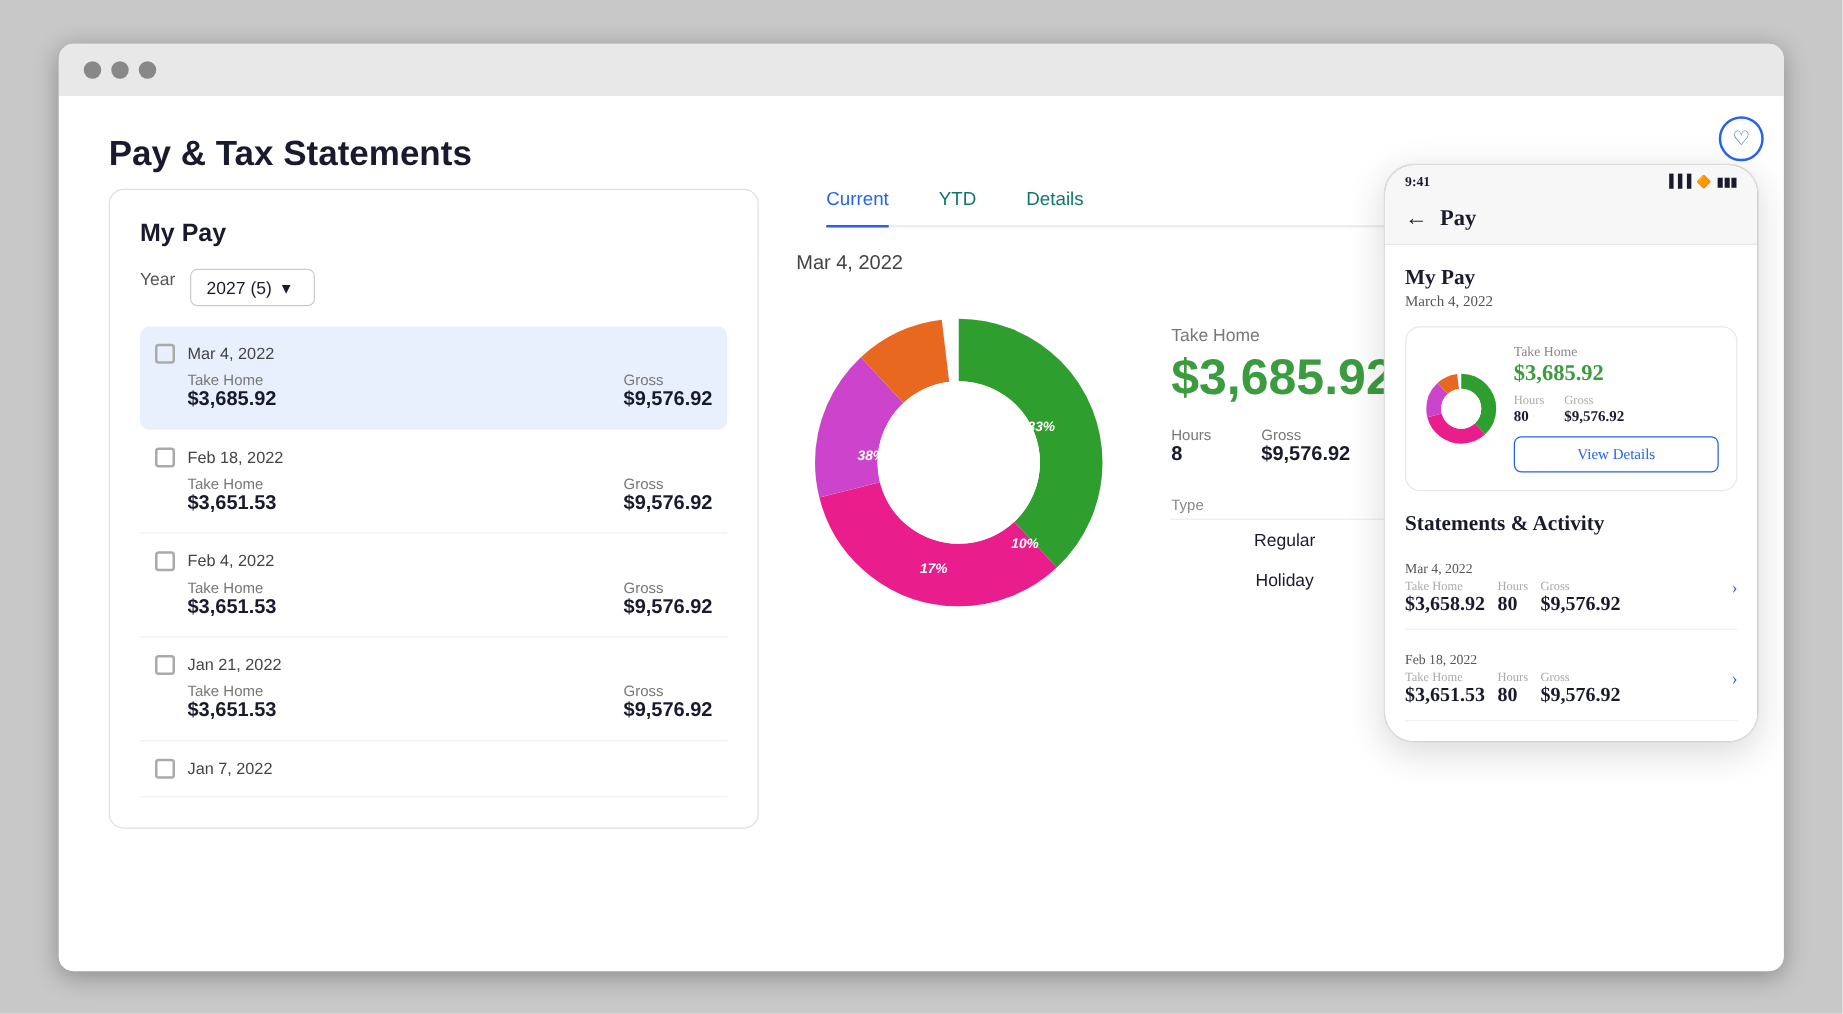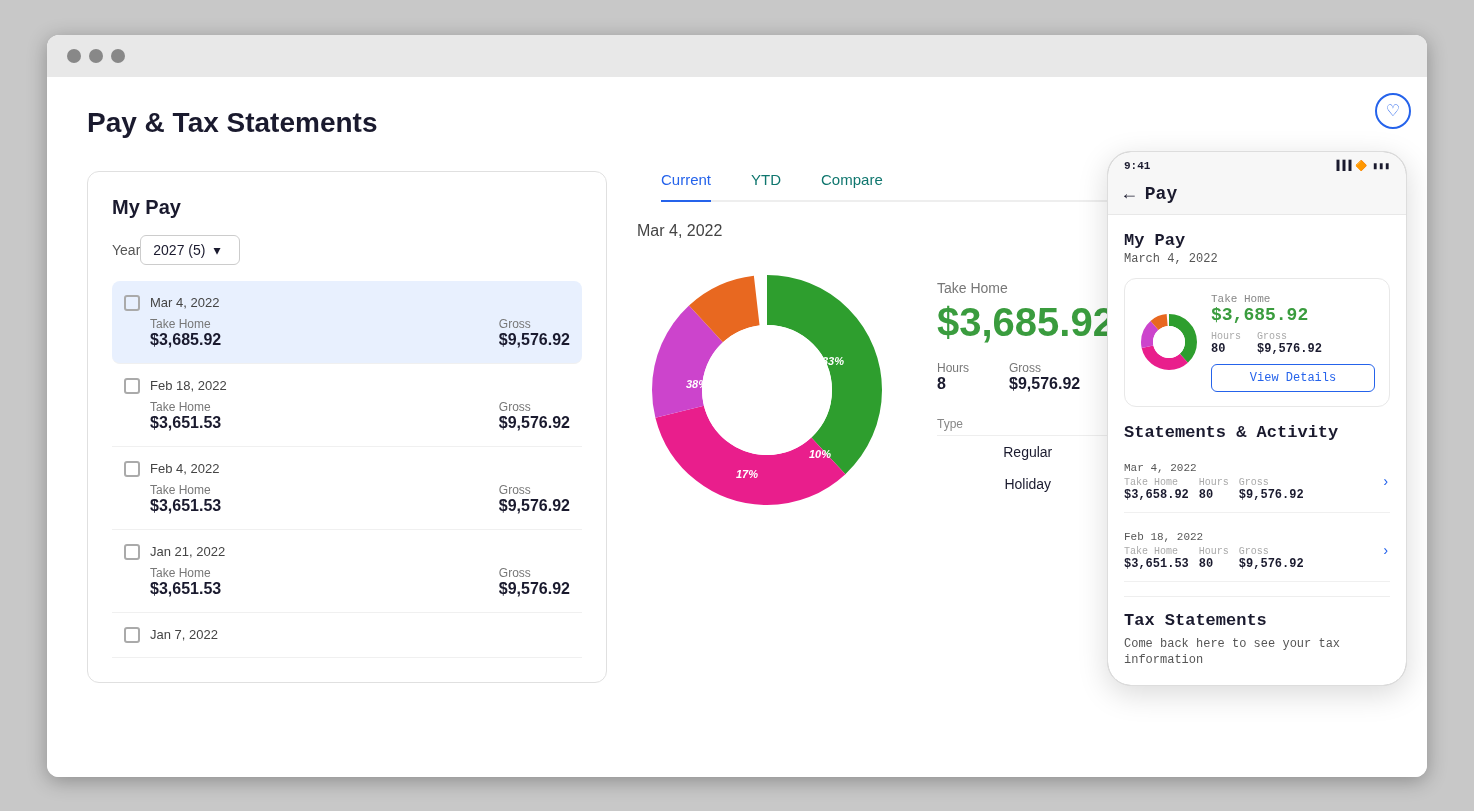--- a/index.html
+++ b/index.html
@@ -35,21 +35,21 @@
     .browser-content {
       background: #ffffff;
       padding: 30px 40px;
       position: relative;
       min-height: 700px;
     }
     .page-title {
       font-size: 28px;
       font-weight: 700;
       color: #1a1a2e;
-      margin-bottom: 32px;
+      margin-bottom: 12px;
     }
     .main-layout {
       display: flex;
       gap: 0;
       position: relative;
     }
     
     .left-panel {
       width: 520px;
       background: #ffffff;
@@ -59,21 +59,21 @@
       flex-shrink: 0;
     }
     .panel-title {
       font-size: 20px;
       font-weight: 700;
       color: #1a1a2e;
       margin-bottom: 16px;
     }
     .year-selector {
       display: flex;
-      align-items: center;
+      gap: 12px;
       margin-bottom: 16px;
     }
     .year-label {
       font-size: 14px;
       color: #555;
       font-weight: 500;
     }
     .year-dropdown {
       border: 1px solid #ccc;
       border-radius: 6px;
@@ -229,21 +229,21 @@
     .mobile-mockup {
       position: absolute;
       right: -20px;
       top: -20px;
       width: 300px;
       background: #a3a3a3;
       border-radius: 24px;
       border: 1px solid #ddd;
       box-shadow: 0 8px 30px rgba(0,0,0,0.15);
       overflow: hidden;
-      font-family: Liberation Mono, monospace;
+      font-family: Liberation Serif, serif;
     }
     .mobile-status-bar {
       background: #f7f7f7;
       padding: 8px 16px 4px;
       display: flex;
       justify-content: space-between;
       align-items: center;
       font-size: 11px;
       font-weight: 600;
       color: #1a1a2e;
@@ -367,21 +367,21 @@
     }
     .mobile-stmt-col {
       display: flex;
       flex-direction: column;
     }
     .mobile-stmt-label {
       font-size: 10px;
       color: #aaa;
     }
     .mobile-stmt-value {
-      font-size: 12px;
+      font-size: 16px;
       font-weight: 600;
       color: #1a1a2e;
     }
     .mobile-chevron {
       font-size: 14px;
       color: #2563eb;
     }
     .tax-section {
       margin-top: 14px;
       padding-top: 14px;
@@ -517,21 +517,21 @@
             </div>
           </div>
 
         </div>
       </div>
 
       <div class="right-panel">
         <div class="tabs-row">
           <div class="tab active">Current</div>
           <div class="tab">YTD</div>
-          <div class="tab">Compare</div>
+          <div class="tab">Details</div>
         </div>
 
         <div class="chart-date">Mar 4, 2022</div>
 
         <div class="chart-area">
           <div class="donut-container">
             <svg width="260" height="260" viewBox="0 0 260 260">
 
               <circle cx="130" cy="130" r="90" fill="none" stroke="#2e9e2e" stroke-width="50" stroke-dasharray="214.87 350.62" stroke-dashoffset="0" transform="rotate(-90 130 130)"></circle>
               <circle cx="130" cy="130" r="90" fill="none" stroke="#e91e8c" stroke-width="50" stroke-dasharray="186.61 378.88" stroke-dashoffset="-214.87" transform="rotate(-90 130 130)"></circle>
@@ -667,24 +667,20 @@
                   <div class="mobile-stmt-col">
                     <span class="mobile-stmt-label">Gross</span>
                     <span class="mobile-stmt-value">$9,576.92</span>
                   </div>
                 </div>
               </div>
               <span class="mobile-chevron">›</span>
             </div>
           </div>
 
-          <div class="tax-section">
-            <div class="tax-section-title">Tax Statements</div>
-            <div class="tax-section-text">Come back here to see your tax information</div>
-          </div>
         </div>
       </div>
 
     </div>
 
     <div class="heart-btn">
       <span>♡</span>
     </div>
 
   </div>

